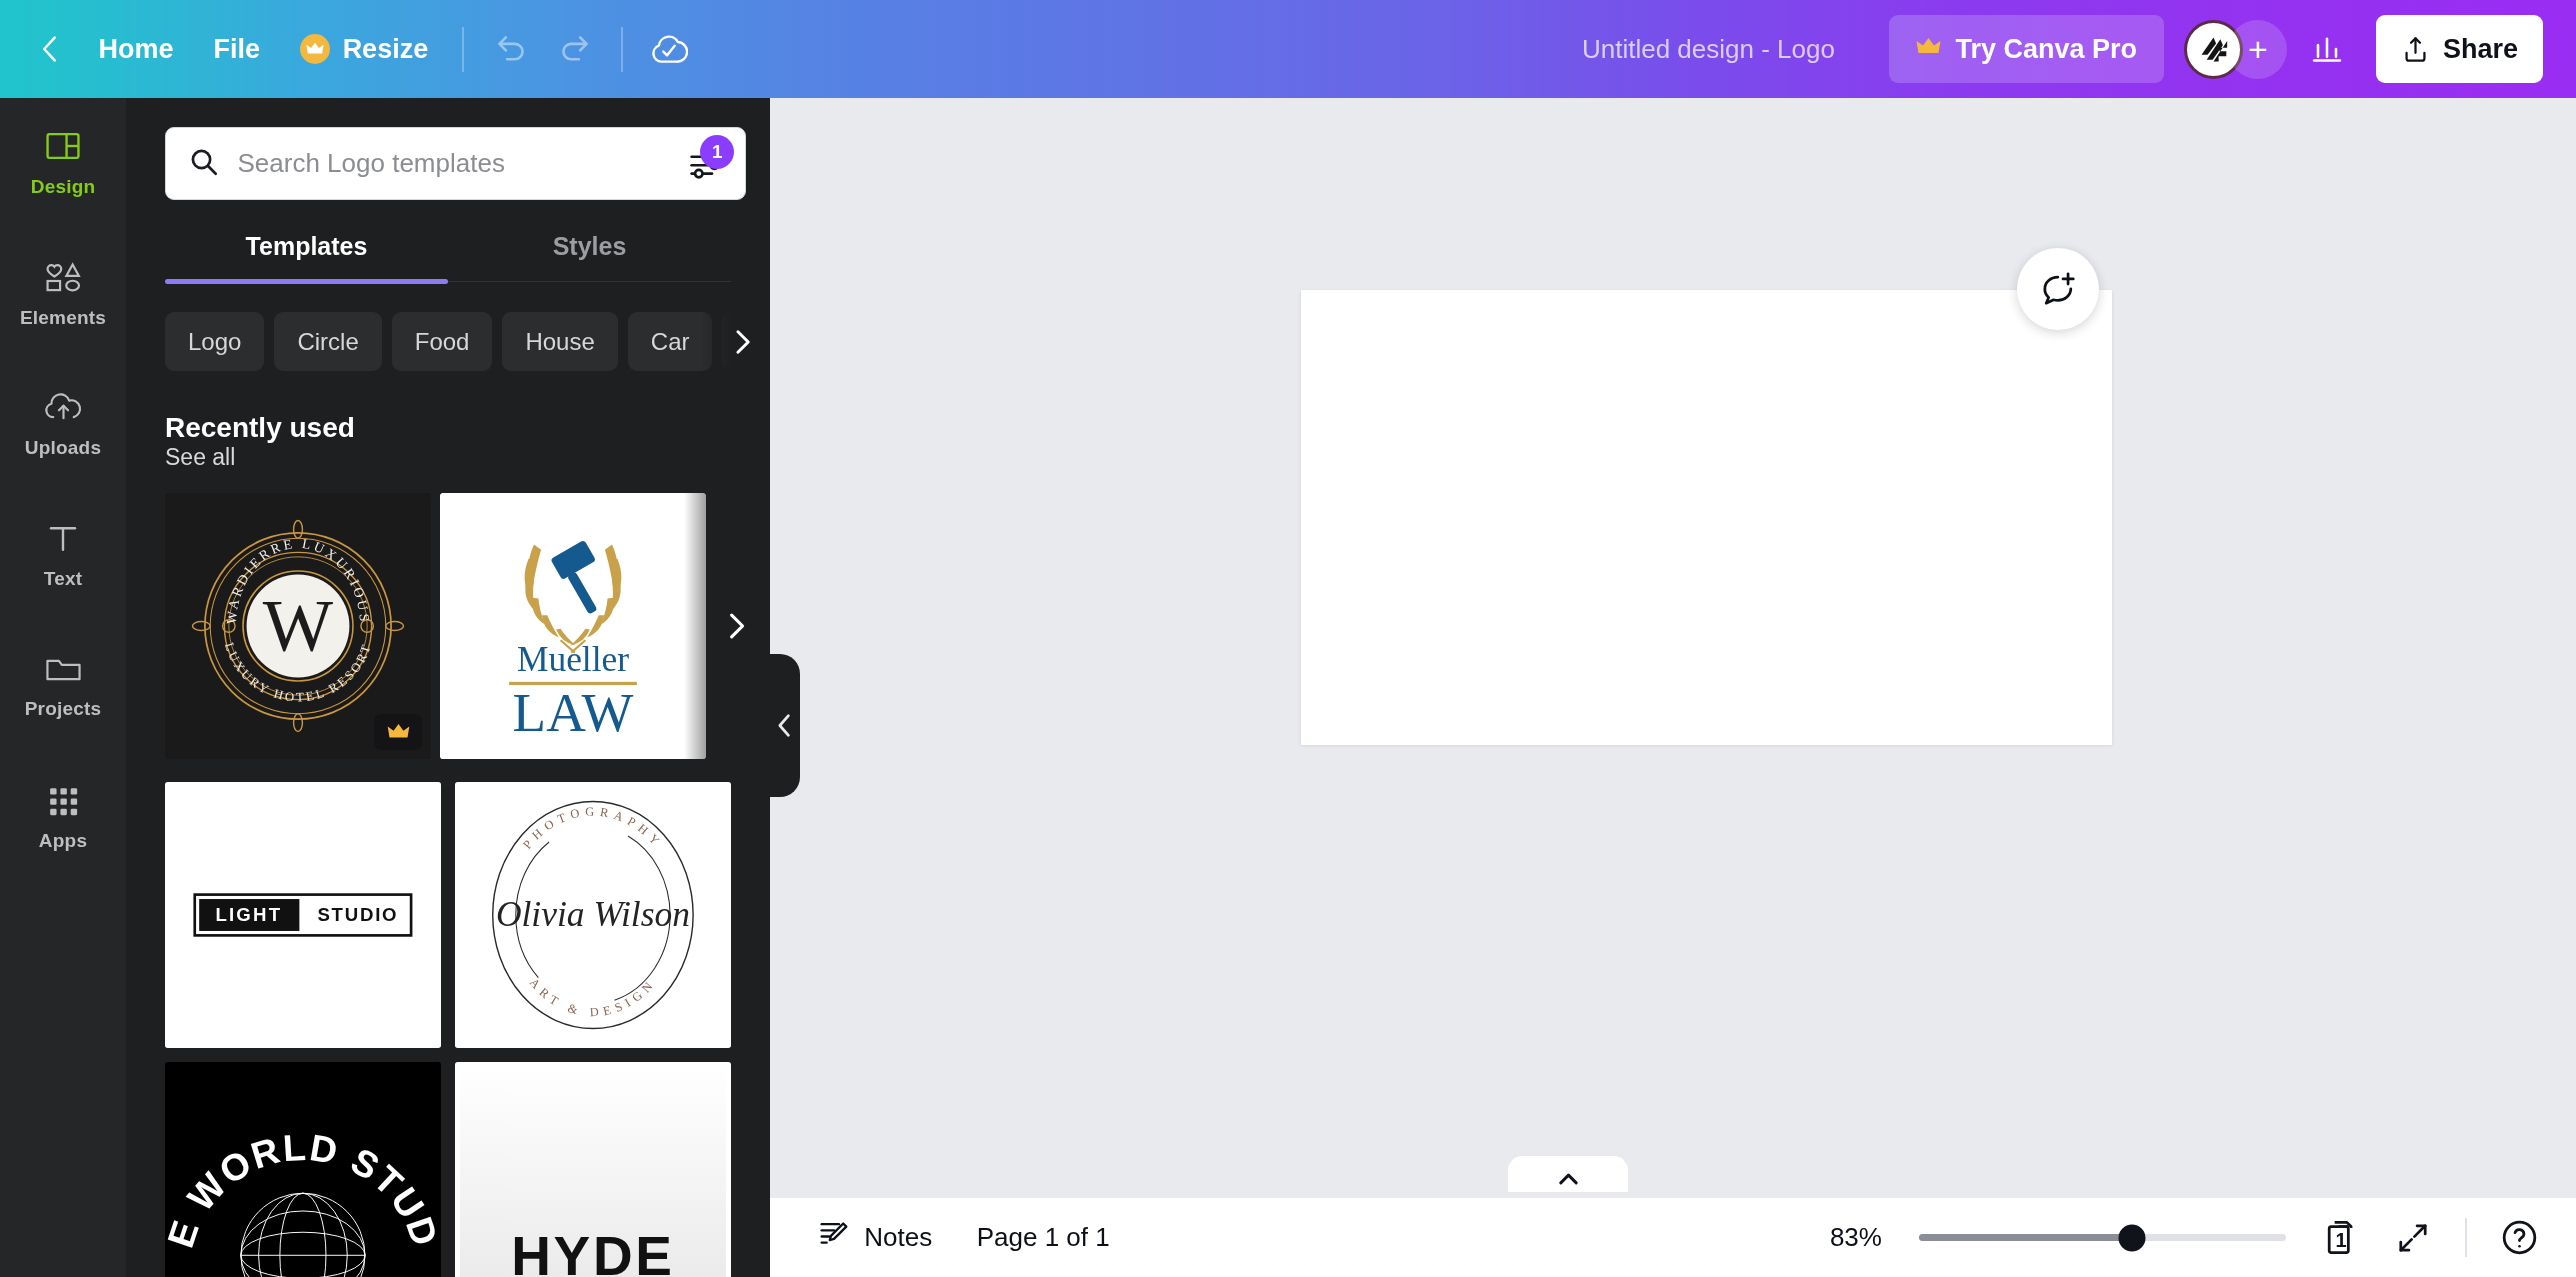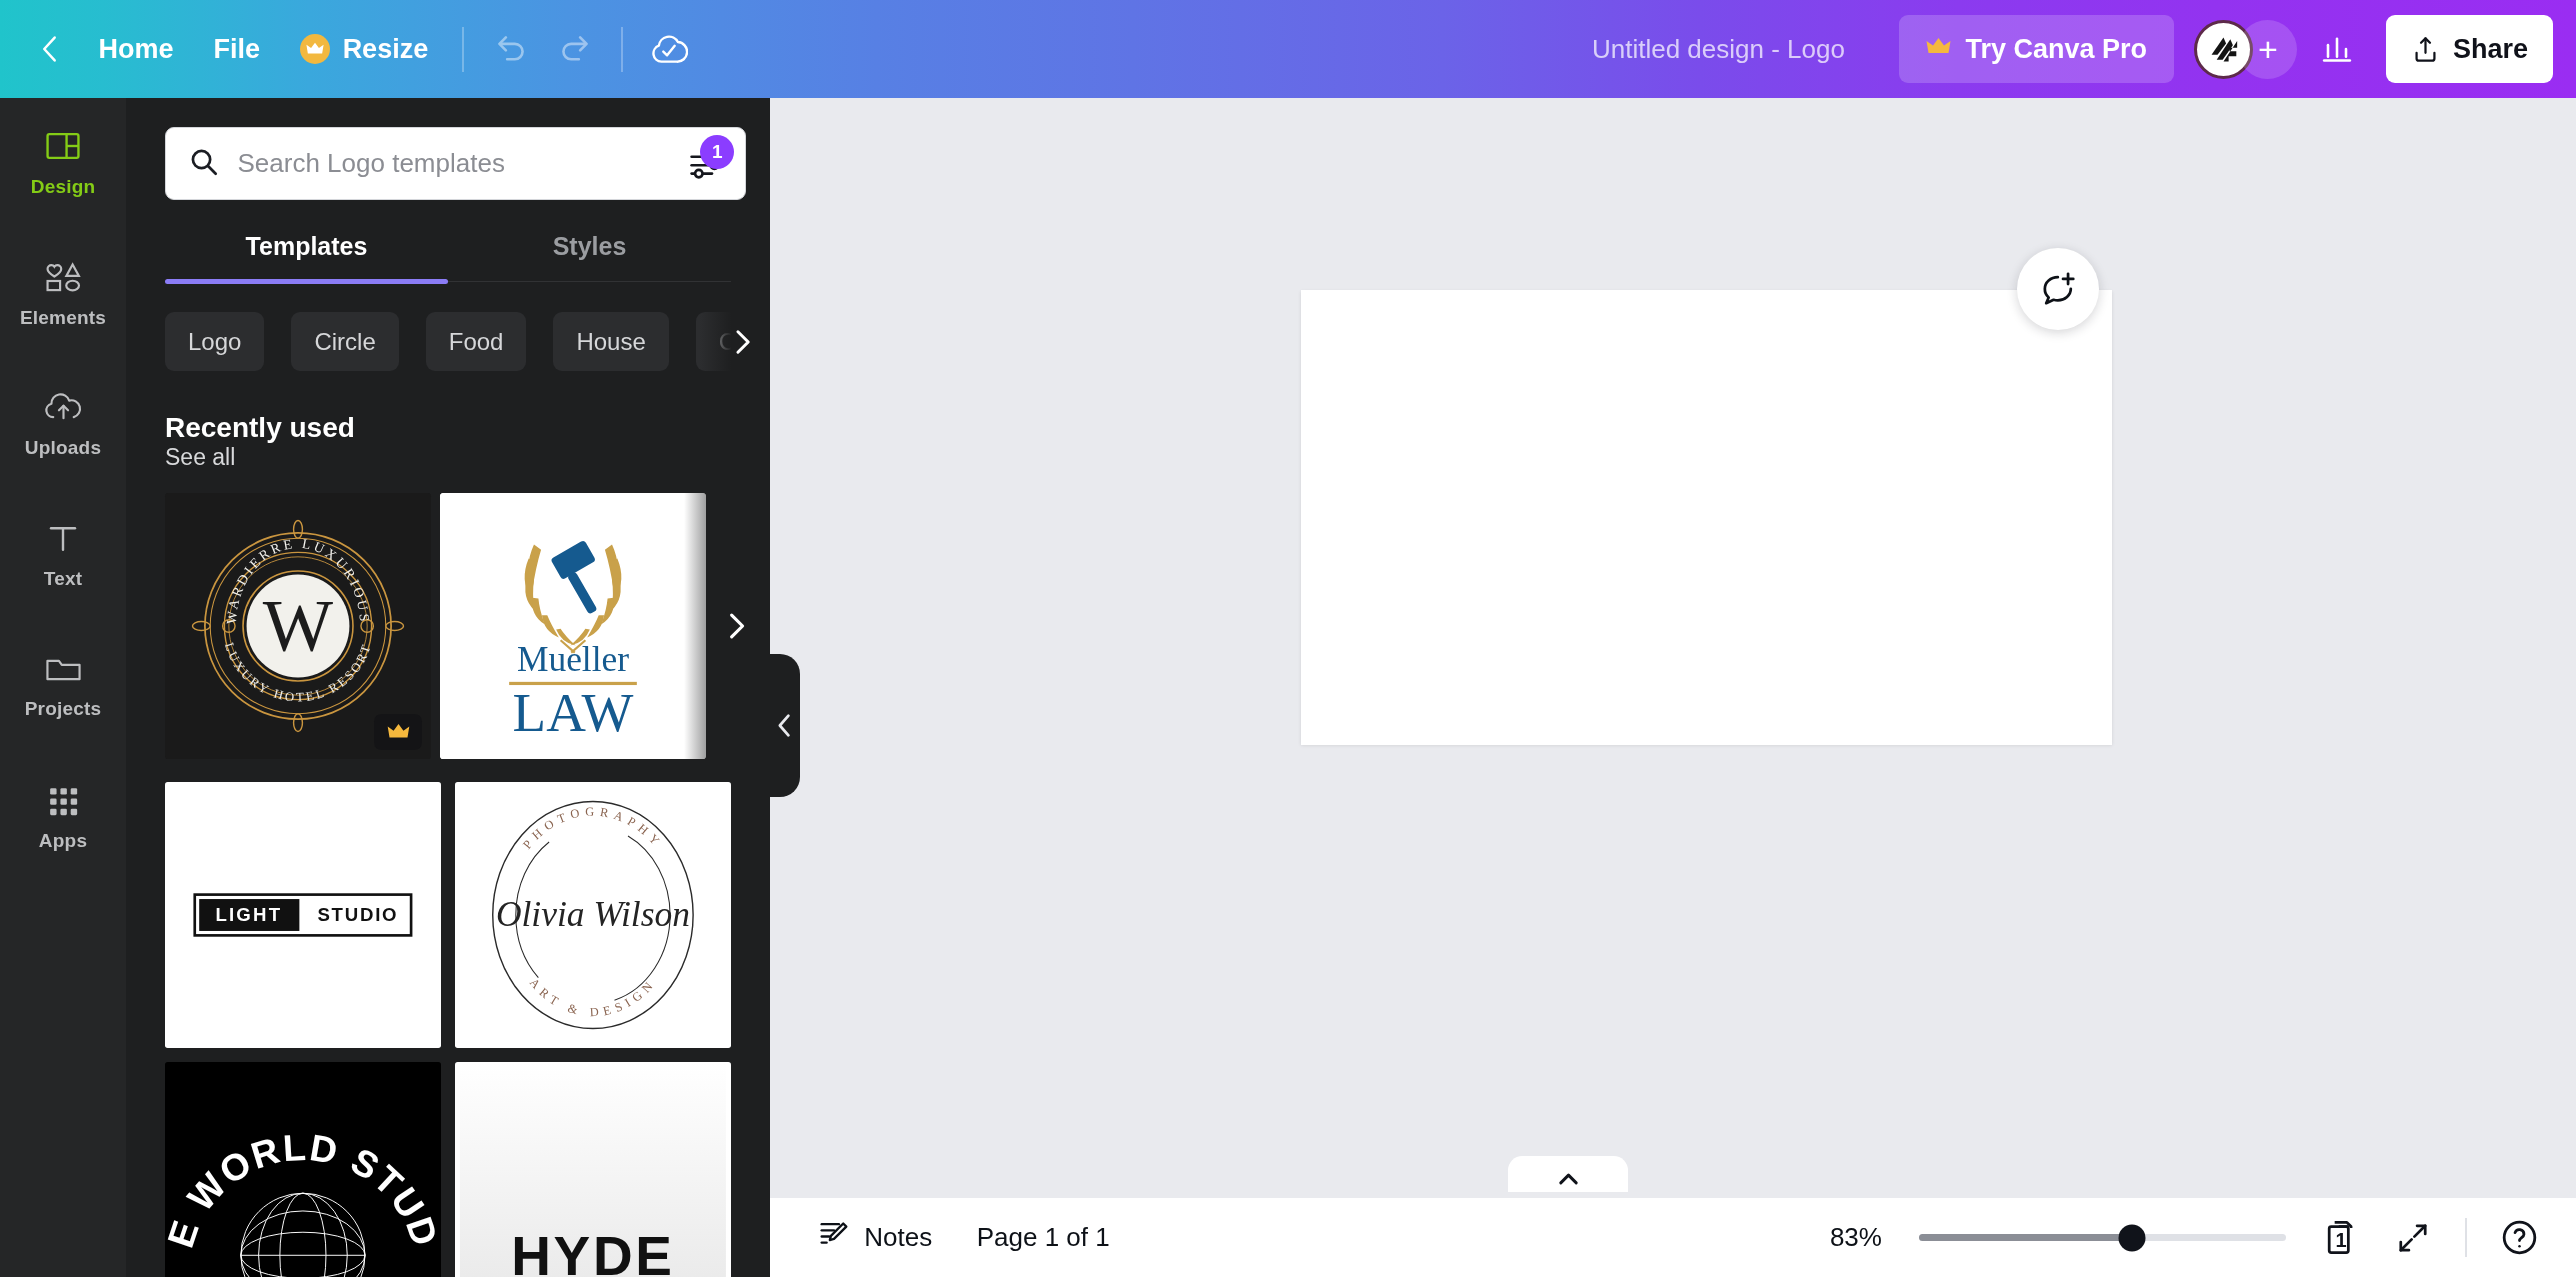--- a/index.html
+++ b/index.html
@@ -45,21 +45,21 @@
   }
   .icon-btn {
     width: 64px; height: 64px; border-radius: 7.2px;
     display: flex; align-items: center; justify-content: center;
     cursor: pointer; background: transparent; border: none;
   }
   .icon-btn.disabled { opacity: 0.45; cursor: default; }
 
   .tb-right {
     margin-left: auto; display: flex; align-items: center;
-    gap: 7.2px; padding-right: 23px; height: 100%;
+    gap: 7.2px; padding-right: 33px; height: 100%;
   }
   .design-title {
     color: rgba(255,255,255,0.72);
     font-size: 26px; font-weight: 400;
     padding: 12.5px 20px; border-radius: 7.2px;
     cursor: pointer; white-space: nowrap; margin-right: 27px;
   }
   .pro-btn {
     display: flex; align-items: center; gap: 14.3px;
     height: 68px; padding: 0 27px; border-radius: 9px;
@@ -151,21 +151,21 @@
     color: #9b9da1; cursor: pointer; position: relative;
   }
   .tab.active { color: #fff; }
   .tab.active::after {
     content: ''; position: absolute;
     bottom: -2.7px; left: 0; right: 0; height: 4.5px;
     background: #8b7cf6; border-radius: 2.7px;
   }
 
   .chips {
-    display: flex; gap: 27px; padding: 30px 0 0 39px;
+    display: flex; gap: 10px; padding: 30px 0 0 39px;
     position: relative; overflow: hidden; width: 644px;
   }
   .chip {
     background: #2c2d2f; color: #d6d7d9;
     border-radius: 9px; padding: 0 23px;
     height: 59px; display: flex; align-items: center;
     font-size: 24px; cursor: pointer; white-space: nowrap;
     flex: 0 0 auto; border: none;
     font-family: "Liberation Sans", sans-serif;
   }

